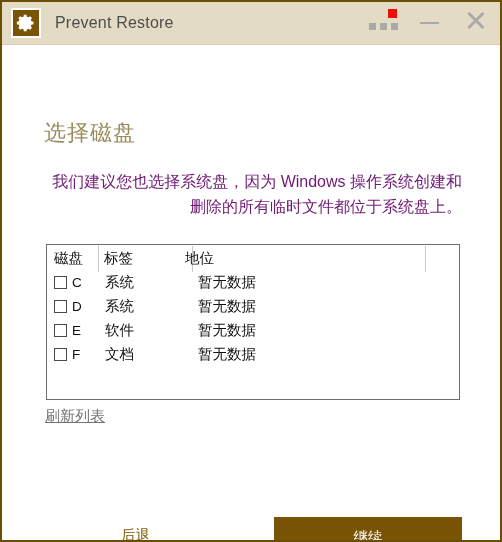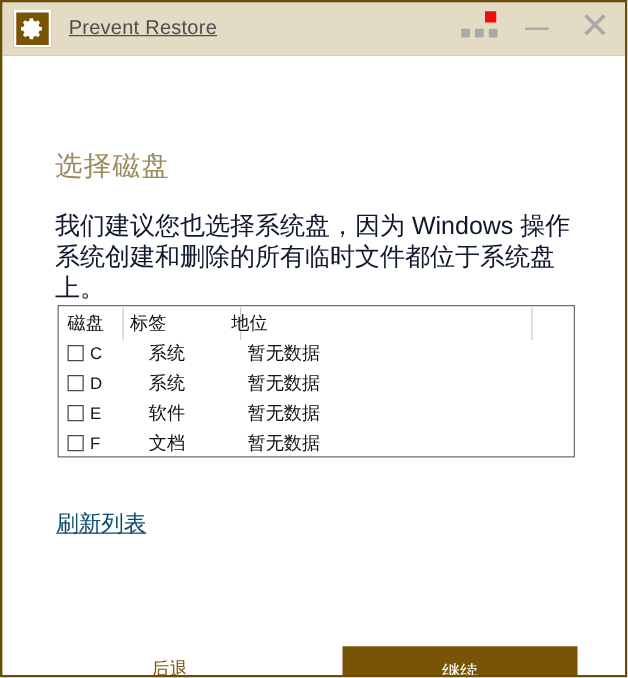--- a/index.html
+++ b/index.html
@@ -40,21 +40,20 @@
     justify-content: center;
     flex: none;
   }
   .app-icon svg { display: block; }
   .app-title {
     margin-left: 14px;
     font-size: 16px;
     color: #4d4d4d;
     letter-spacing: 0.2px;
     white-space: nowrap;
-    text-decoration: underline;
   }
   .win-controls {
     position: absolute;
     right: 0;
     top: 0;
     height: 42px;
     display: flex;
     align-items: center;
   }
   .btn-dots {
@@ -120,31 +119,32 @@
     font-size: 22px;
     color: #9a8c5e;
     letter-spacing: 1px;
     text-align: right;
   }
   .page-desc {
     position: absolute;
     left: 42px;
     top: 124px;
     width: 418px;
-    font-size: 20px;
+    font-size: 16px;
     line-height: 25px;
-    color: #0f172a;
+    color: #701a75;
+    text-align: right;
   }
   
   .disk-table {
     position: absolute;
     left: 44px;
     top: 199px;
     width: 414px;
-    height: 122px;
+    height: 156px;
     border: 1px solid #6e6e6e;
     box-sizing: border-box;
     background: #ffffff;
   }
   .table-head {
     position: relative;
     height: 27px;
   }
   .th {
     position: absolute;
@@ -169,41 +169,41 @@
     position: relative;
     height: 24px;
   }
   .cell {
     position: absolute;
     font-size: 14.5px;
     color: #111111;
     top: 1px;
   }
   .cell-chk  { left: 7px; top: 3px; display: flex; align-items: center; gap: 5px; }
-  .cell-lbl  { left: 72px;  }
+  .cell-lbl  { left: 58px;  }
   .cell-stat { left: 151px; }
   .chkbox {
     width: 13px;
     height: 13px;
     border: 1px solid #4a4a4a;
     box-sizing: border-box;
     background: #ffffff;
     display: inline-block;
   }
   .drive-letter {
     font-size: 13.5px;
     color: #111111;
   }
   
   .refresh-link {
     position: absolute;
     left: 43px;
     top: 362px;
-    font-size: 18px;
-    color: #0c4a6e;
+    font-size: 15px;
+    color: #737373;
     text-decoration: underline;
     cursor: pointer;
   }
   .back-link {
     position: absolute;
     left: 119px;
     top: 481px;
     font-size: 14.5px;
     color: #7a5a05;
     text-decoration: underline;

